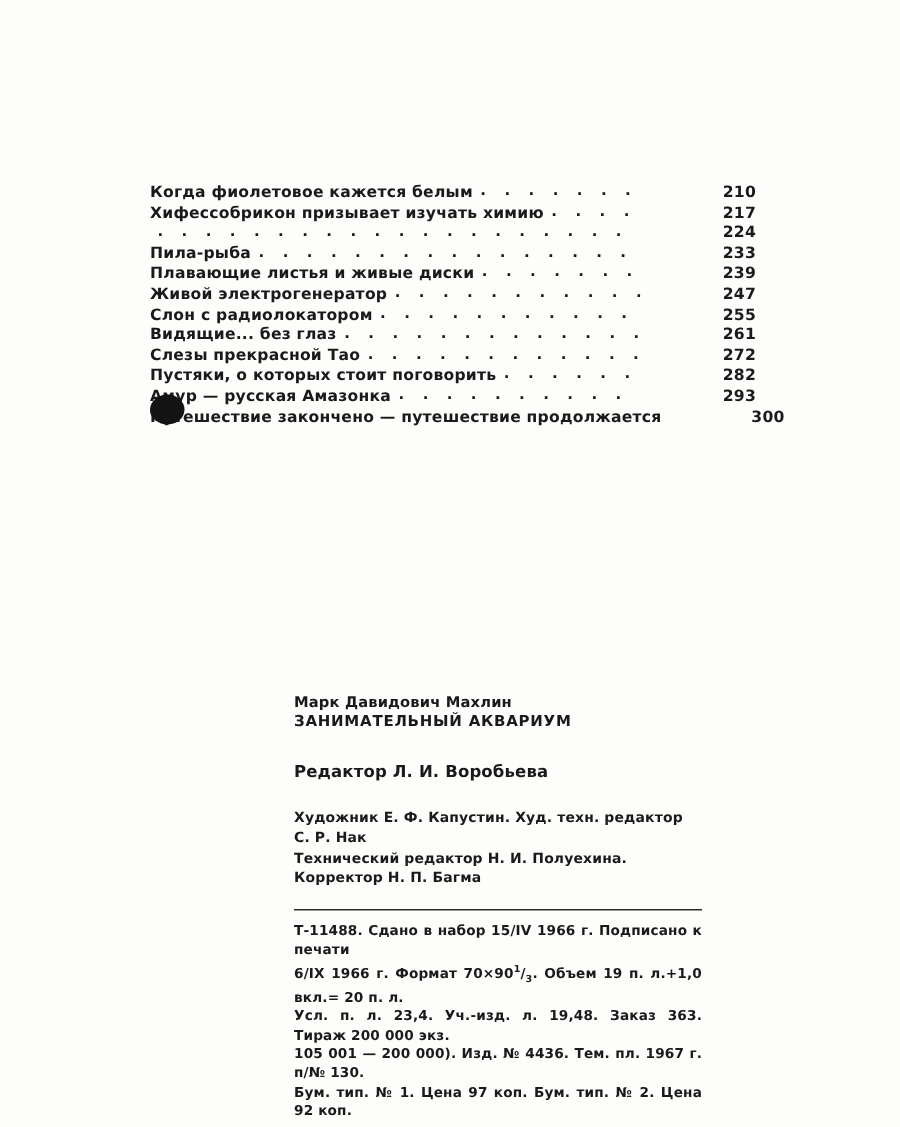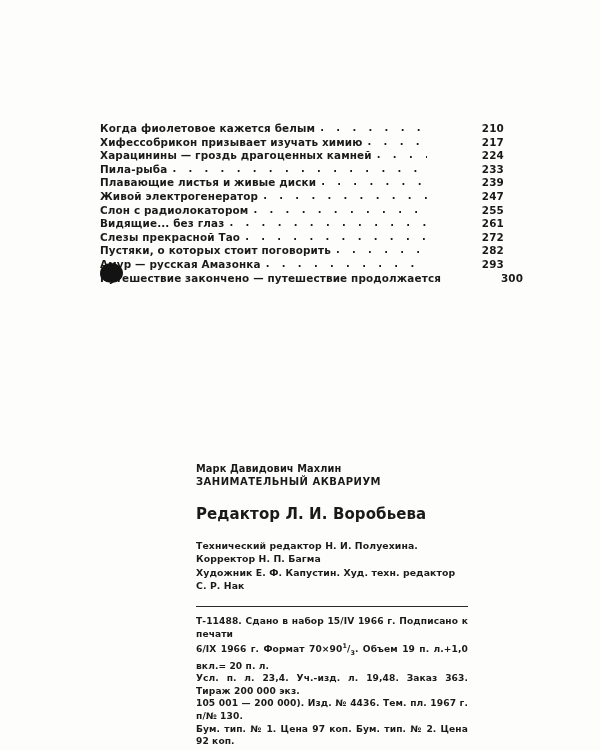--- a/index.html
+++ b/index.html
@@ -88,21 +88,21 @@
     font-size: 9.8px;
   }
   .col-booktitle {
     font-weight: 700;
     font-size: 10px;
     letter-spacing: 0.5px;
     margin-bottom: 19px;
   }
   .col-editor {
     font-weight: 700;
-    font-size: 15px;
+    font-size: 11px;
     margin-bottom: 18px;
   }
   .col-staff {
     font-weight: 700;
     font-size: 9.3px;
     line-height: 13.2px;
     margin-bottom: 14px;
   }
   .rule {
     border: 0;
@@ -139,21 +139,20 @@
       <span class="toc-page">210</span>
     </div>
 
     <div class="toc-row">
       <span class="toc-title">Хифессобрикон призывает изучать химию</span>
       <span class="toc-dots">. . . . . . . . . . . . . . . . . . . . . . . . . . . . . . . . . . . .</span>
       <span class="toc-page">217</span>
     </div>
 
     <div class="toc-row">
-      <span class="toc-title">Харацинины — гроздь драгоценных камней</span>
       <span class="toc-dots">. . . . . . . . . . . . . . . . . . . . . . . . . . . . . . . . . . . .</span>
       <span class="toc-page">224</span>
     </div>
 
     <div class="toc-row">
       <span class="toc-title">Пила-рыба</span>
       <span class="toc-dots">. . . . . . . . . . . . . . . . . . . . . . . . . . . . . . . . . . . .</span>
       <span class="toc-page">233</span>
     </div>
 
@@ -207,22 +206,22 @@
 
   </div>
 
   <div class="ink-blob"></div>
 
   <div class="colophon">
     <div class="col-author">Марк Давидович Махлин</div>
     <div class="col-booktitle">ЗАНИМАТЕЛЬНЫЙ АКВАРИУМ</div>
     <div class="col-editor">Редактор Л. И. Воробьева</div>
     <div class="col-staff">
+      <div>Художник Е. Ф. Капустин. Худ. техн. редактор С. Р. Нак</div>
       <div>Технический редактор Н. И. Полуехина. Корректор Н. П. Багма</div>
-      <div>Художник Е. Ф. Капустин. Худ. техн. редактор С. Р. Нак</div>
     </div>
 
     <hr class="rule">
 
     <div class="col-tech">
       <div>Т-11488. Сдано в набор 15/IV 1966 г. Подписано к печати</div>
       <div><span>6/IX 1966 г. Формат 70×90</span><span class="sup">1</span>/<span class="sub">3</span><span>. Объем 19 п. л.+1,0 вкл.= 20 п. л.</span></div>
       <div>Усл. п. л. 23,4. Уч.-изд. л. 19,48. Заказ 363. Тираж 200 000 экз.</div>
       <div>105 001 — 200 000).  Изд. № 4436. Тем. пл. 1967 г. п/№ 130.</div>
       <div>Бум. тип. № 1. Цена 97 коп. Бум. тип. № 2. Цена 92 коп.</div>

